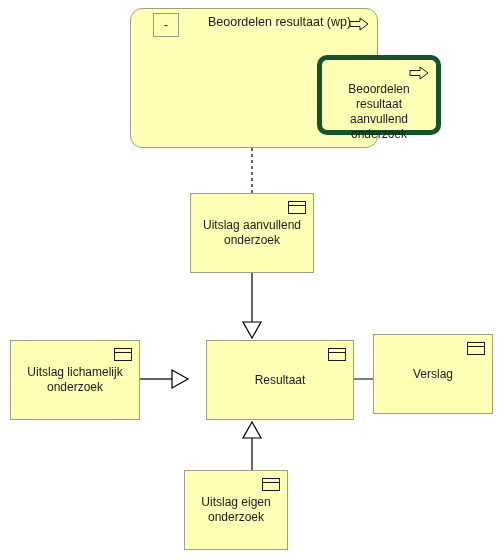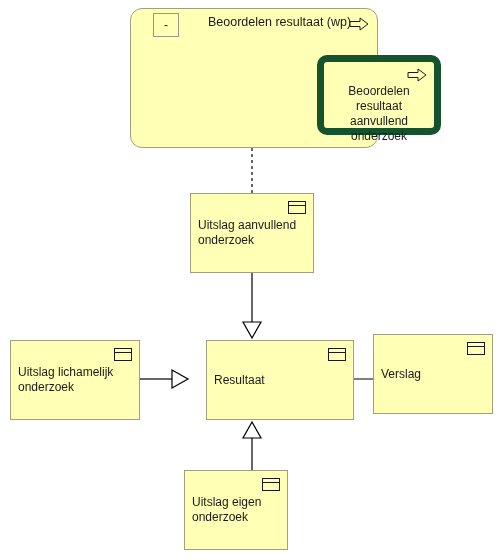--- a/index.html
+++ b/index.html
@@ -78,21 +78,21 @@
   }
 
   
   .process-inner {
     position: absolute;
     left: 186px;
     top: 46px;
     width: 124px;
     height: 80px;
     background: #ffffb5;
-    border: 7px solid #14532d;
+    border: 5px solid #14532d;
     border-radius: 10px;
     box-sizing: border-box;
   }
   .process-inner .proc-arrow-inner {
     position: absolute;
     right: 7px;
     top: 6px;
     width: 20px;
     height: 14px;
   }
@@ -116,21 +116,21 @@
     background: #ffffb5;
     border: 1px solid #a0a080;
     box-sizing: border-box;
   }
   .obj .obj-label {
     position: absolute;
     left: 0;
     right: 0;
     top: 50%;
     transform: translateY(-50%);
-    text-align: left;
+    text-align: center;
     font-size: 12px;
     line-height: 15px;
     color: #1a1a1a;
     padding: 0 7px;
     box-sizing: border-box;
     white-space: pre-line;
   }
   .bo-icon {
     position: absolute;
     right: 7px;

